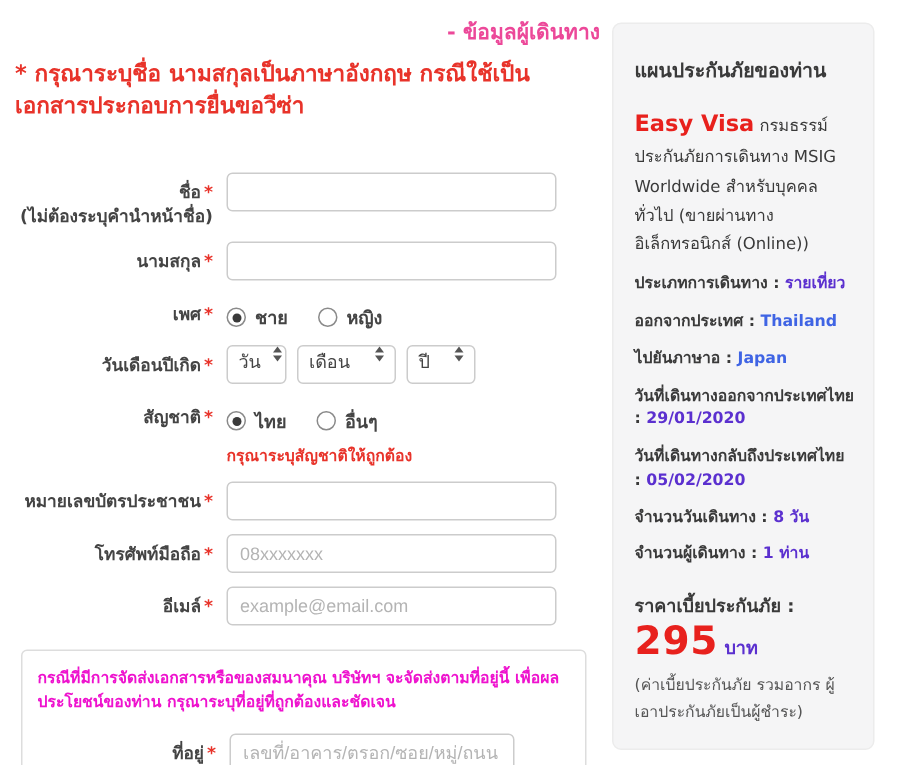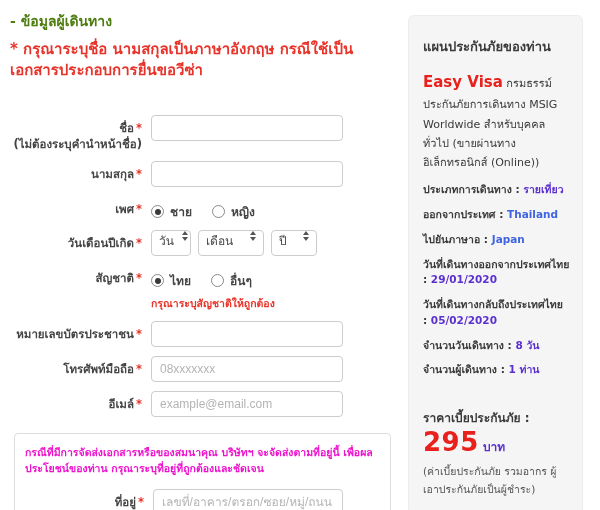--- a/index.html
+++ b/index.html
@@ -3,31 +3,31 @@
 <meta charset="utf-8">
 <style>
   * { margin:0; padding:0; box-sizing:border-box; }
   html,body { background:#fff; }
   body {
     width:600px; height:510px; position:relative; overflow:hidden;
     font-family:"DejaVu Sans","Liberation Sans",sans-serif;
     color:#444;
   }
   .left-col { position:absolute; left:0; top:0; width:400px; padding:10px 0 0 10px; }
-  .page-title { font-size:14px; font-weight:bold; color:#4d7c0f; margin-bottom:7px; }
+  .page-title { font-size:14px; font-weight:bold; color:#ec4899; margin-bottom:7px;text-align:right; }
   .top-note { font-size:15px; font-weight:bold; color:#e8332a; margin-bottom:34px; line-height:1.4; }
 
   .frow { display:flex; align-items:flex-start; margin-bottom:9px; }
   .lbl { width:132px; text-align:right; font-size:11.5px; font-weight:bold; color:#444;
          padding-top:6px; line-height:1.35; flex:0 0 132px; }
   .lbl .req { color:#e8332a; margin-left:2px; }
   .sub { font-weight:bold; }
   .ctl { margin-left:9px; }
 
-  .ti { width:192px; height:26px; border:1px solid #ccc; border-radius:4px; font-size:12px;
+  .ti { width:220px; height:26px; border:1px solid #ccc; border-radius:4px; font-size:12px;
         padding:0 8px; color:#444; outline:none; background:#fff; }
   .ti::placeholder { color:#b4b4b4; opacity:1; }
   .ti.boxw { width:190px; }
 
   .radio-line { display:flex; align-items:center; gap:6px; padding-top:6px; font-size:12px; font-weight:bold; }
   .radio { width:13px; height:13px; border:1px solid #8a8a8a; border-radius:50%;
            display:inline-block; position:relative; background:#fff; flex:0 0 13px; }
   .radio.checked::after { content:""; position:absolute; left:2.5px; top:2.5px; width:6px; height:6px;
            background:#3a3a3a; border-radius:50%; }
   .rgap { width:8px; }
@@ -50,21 +50,21 @@
 
   .summary { position:absolute; left:408px; top:15px; width:175px; min-height:292px;
              background:#f5f5f6; border:1px solid #ececec; border-radius:6px; padding:20px 12px 14px 14px; }
   .sum-title { font-size:13px; font-weight:bold; color:#3a3a3a; margin-bottom:12px; }
   .plan-para { font-size:11px; color:#3a3a3a; line-height:1.75; margin-bottom:10px; }
   .plan-name { color:#e8211d; font-weight:bold; font-size:15px; }
   .srow { font-size:10.5px; font-weight:bold; color:#3a3a3a; line-height:1.5; margin-bottom:9px; }
   .srow .val { font-weight:bold; }
   .val-purple { color:#5b30cf; }
   .val-blue  { color:#3f64e4; }
-  .price-row { margin-top:30px; font-size:12px; font-weight:bold; color:#3a3a3a; }
+  .price-row { margin-top:16px; font-size:12px; font-weight:bold; color:#3a3a3a; }
   .price-num { color:#e8211d; font-size:26px; font-weight:bold; letter-spacing:0.5px; }
   .price-unit { color:#5b30cf; font-size:12px; font-weight:bold; }
   .price-note { font-size:10.5px; color:#555; line-height:1.7; margin-top:6px; font-weight:normal; }
 </style>
 </head>
 <body>
 
 <div class="left-col">
   <div class="page-title">- ข้อมูลผู้เดินทาง</div>
   <div class="top-note">* กรุณาระบุชื่อ นามสกุลเป็นภาษาอังกฤษ กรณีใช้เป็นเอกสารประกอบการยื่นขอวีซ่า</div>

